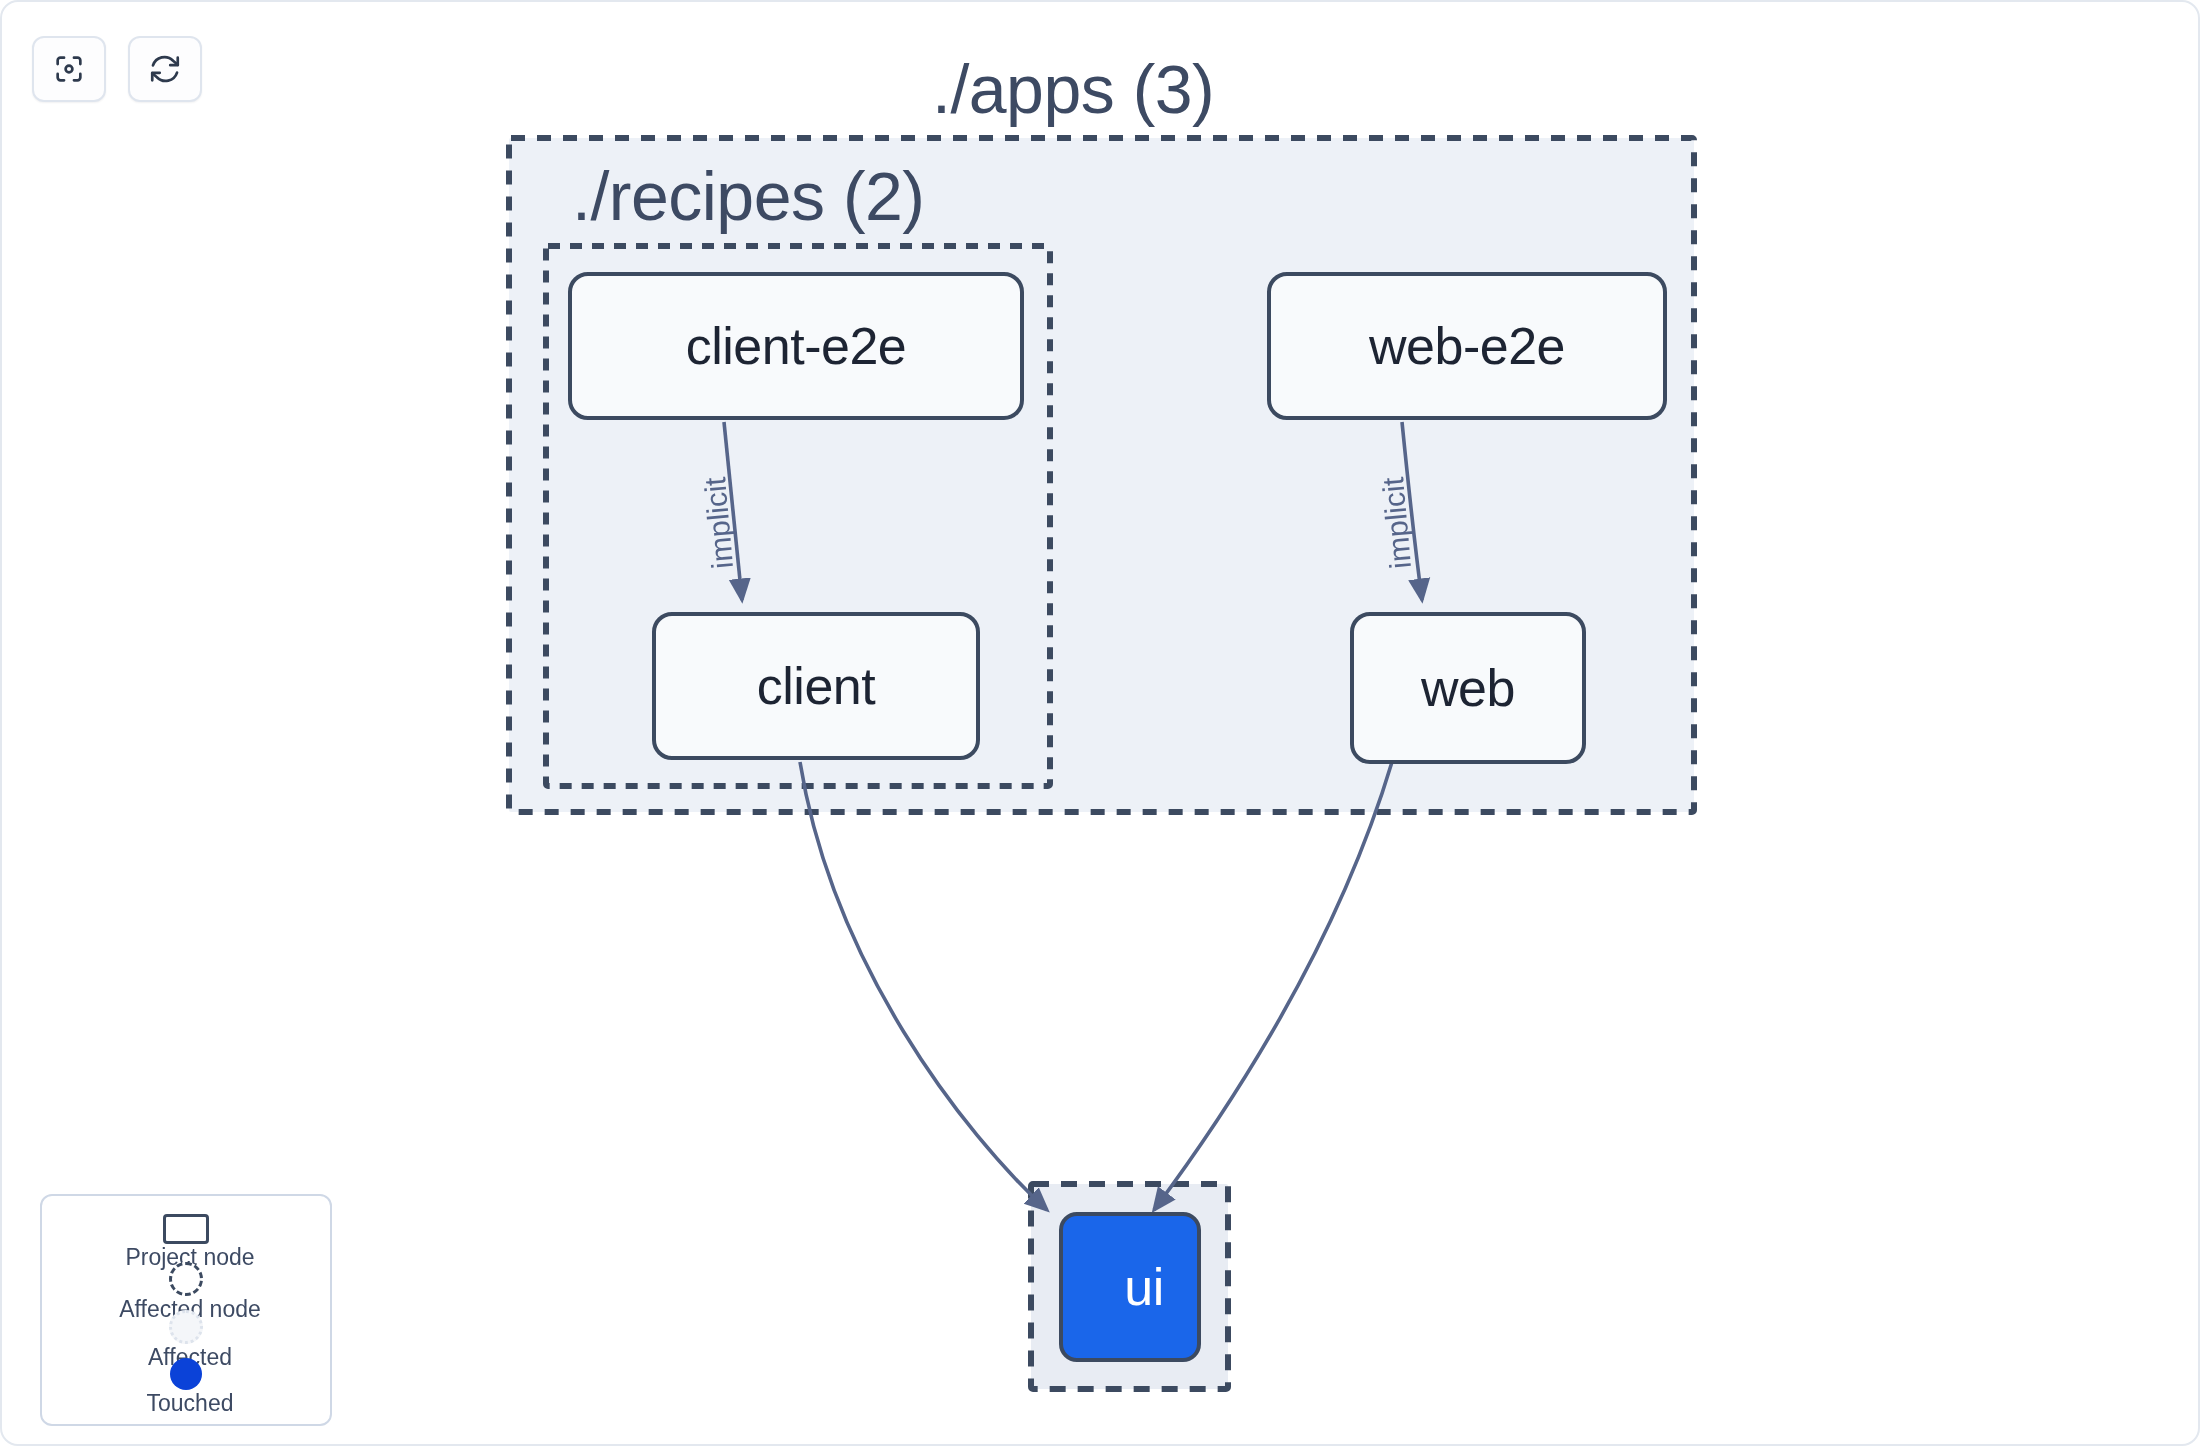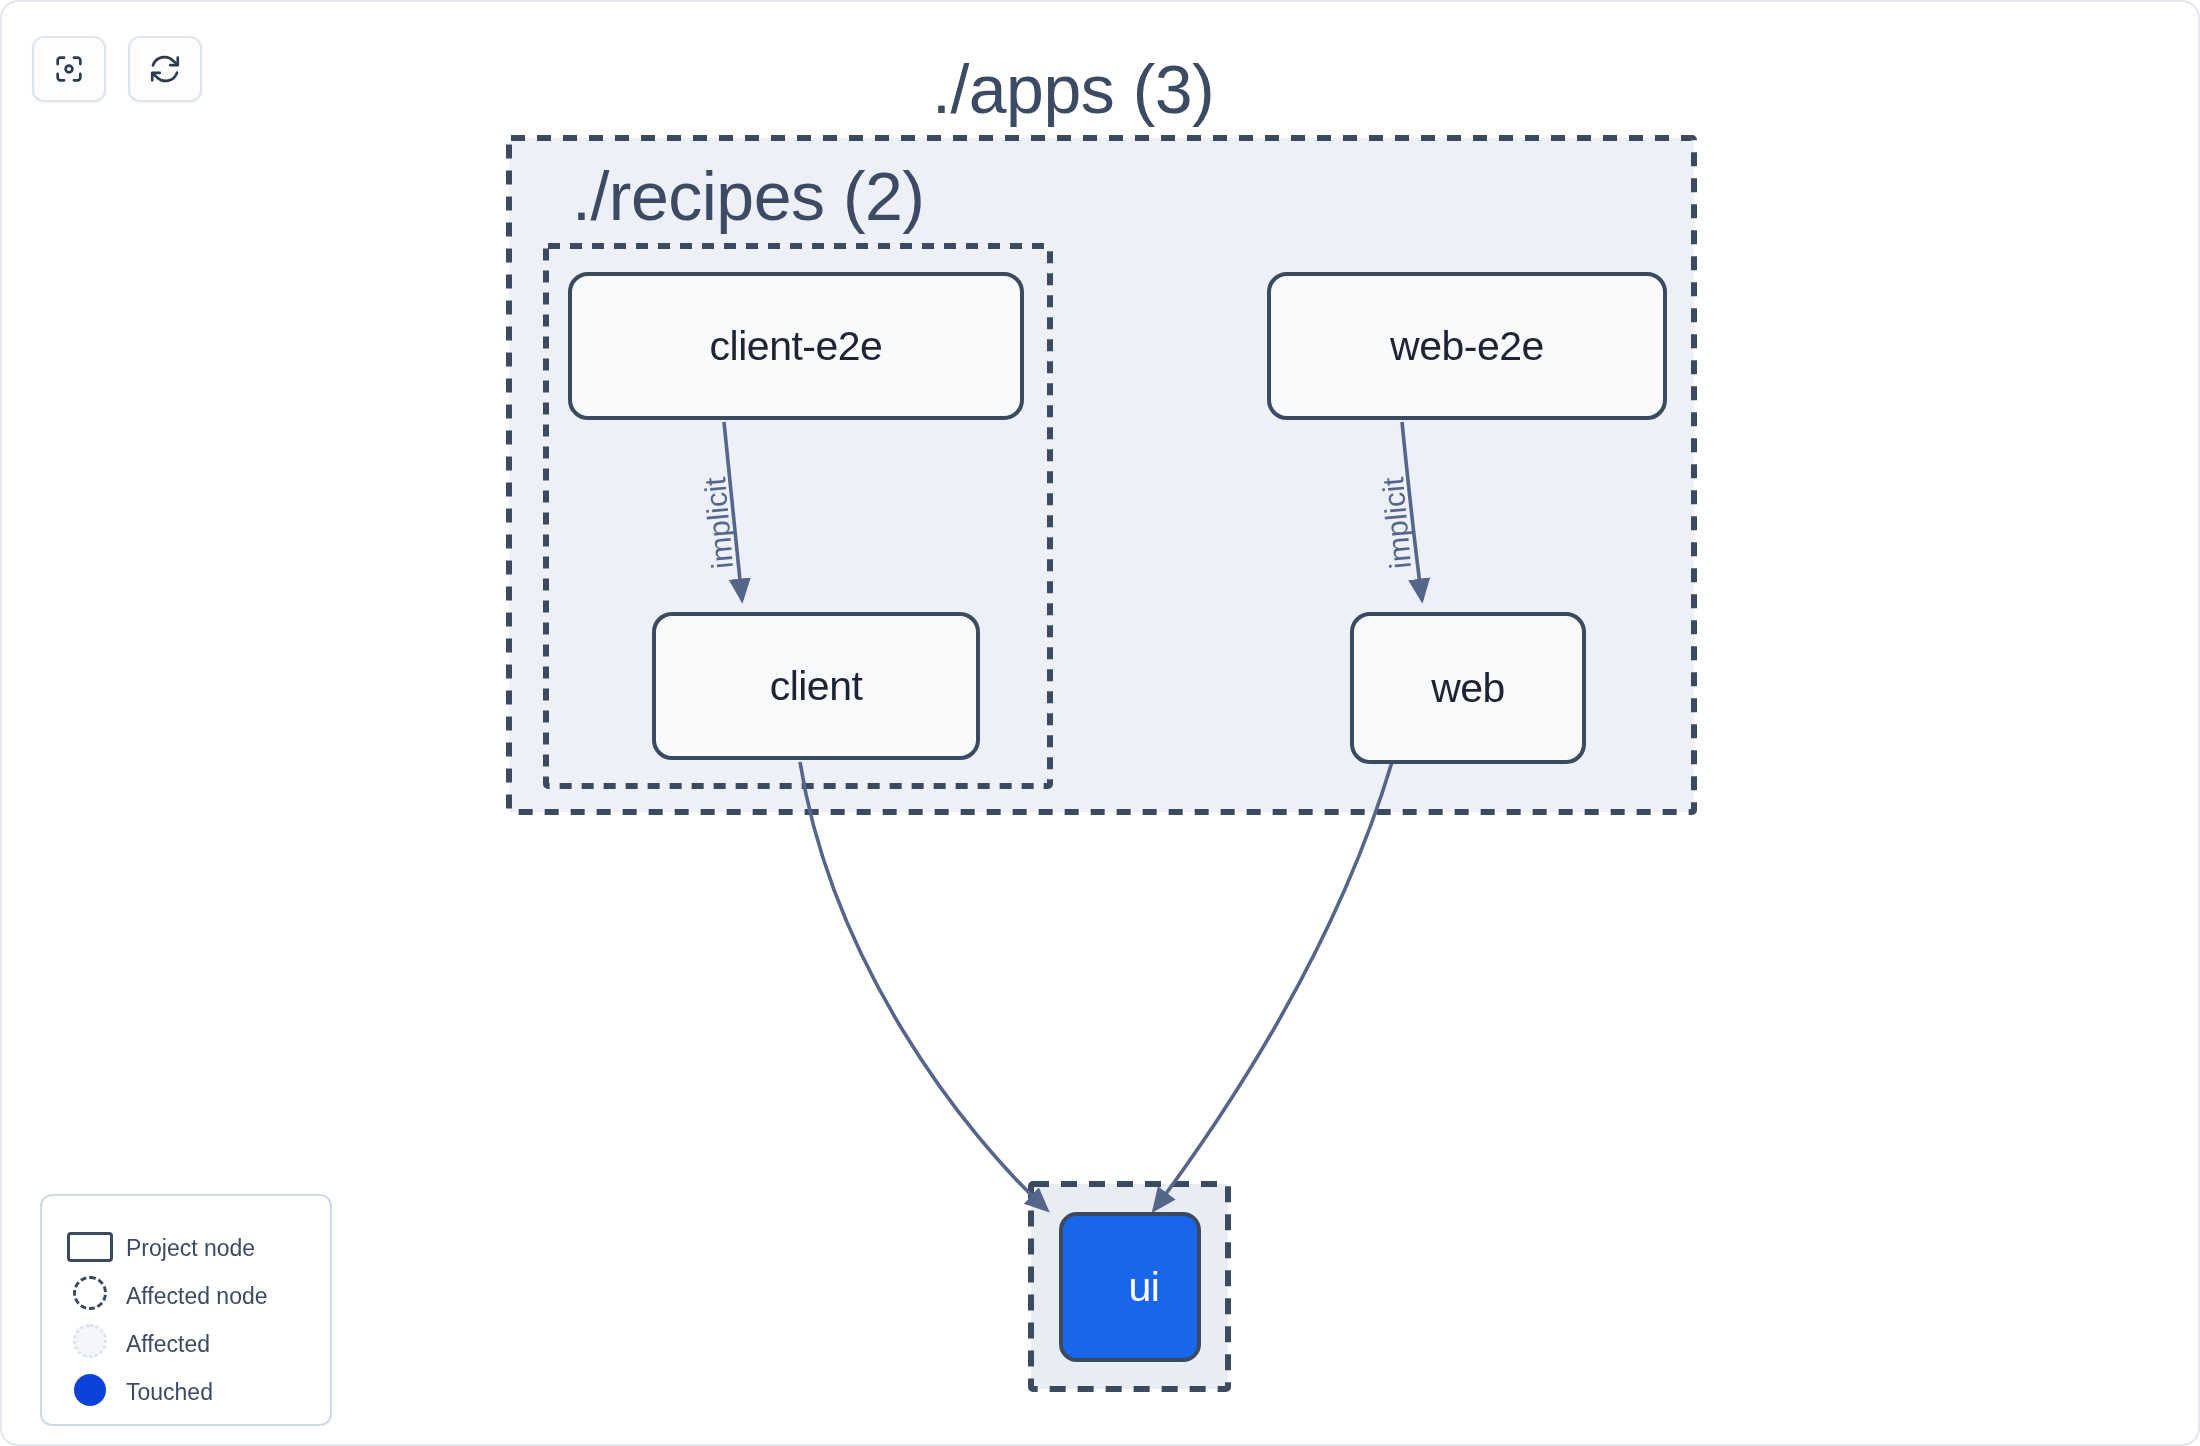--- a/index.html
+++ b/index.html
@@ -68,21 +68,21 @@
 
   
   .node {
     position: absolute;
     border: 4px solid #3c4a60;
     border-radius: 20px;
     background: #f8fafc;
     display: flex;
     align-items: center;
     justify-content: center;
-    font-size: 41px;
+    font-size: 52px;
     color: #1d2433;
     letter-spacing: -0.5px;
     z-index: 30;
     cursor: pointer;
     box-sizing: border-box;
   }
   #node-client-e2e { left: 566px;  top: 270px;  width: 456px; height: 148px; }
   #node-web-e2e    { left: 1265px; top: 270px;  width: 400px; height: 148px; }
   #node-client     { left: 650px;  top: 610px;  width: 328px; height: 148px; }
   #node-web        { left: 1348px; top: 610px;  width: 236px; height: 152px; }
@@ -103,22 +103,23 @@
     width: 292px;
     border: 2px solid #cfd8e6;
     border-radius: 12px;
     background: #ffffff;
     padding: 18px 20px;
     box-sizing: border-box;
     z-index: 50;
   }
   .legend-row {
     display: flex;
-    align-items: flex-end;
+    align-items: center;
     height: 48px;
+    flex-direction: column;
   }
   .legend-swatch {
     width: 56px;
     display: flex;
     align-items: center;
     justify-content: center;
     flex: none;
   }
   .sw-project {
     width: 46px; height: 30px;

